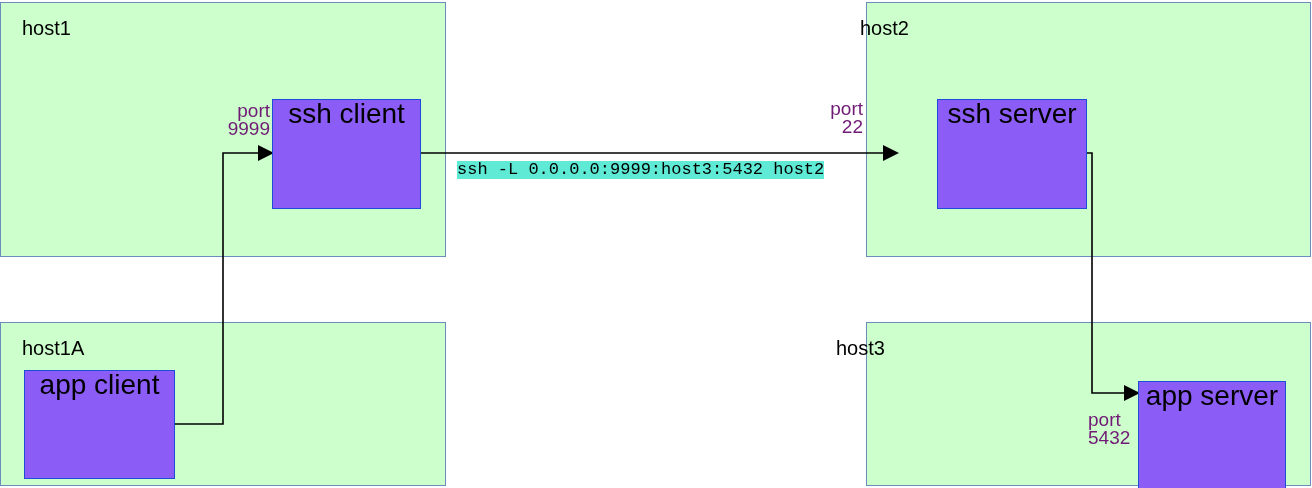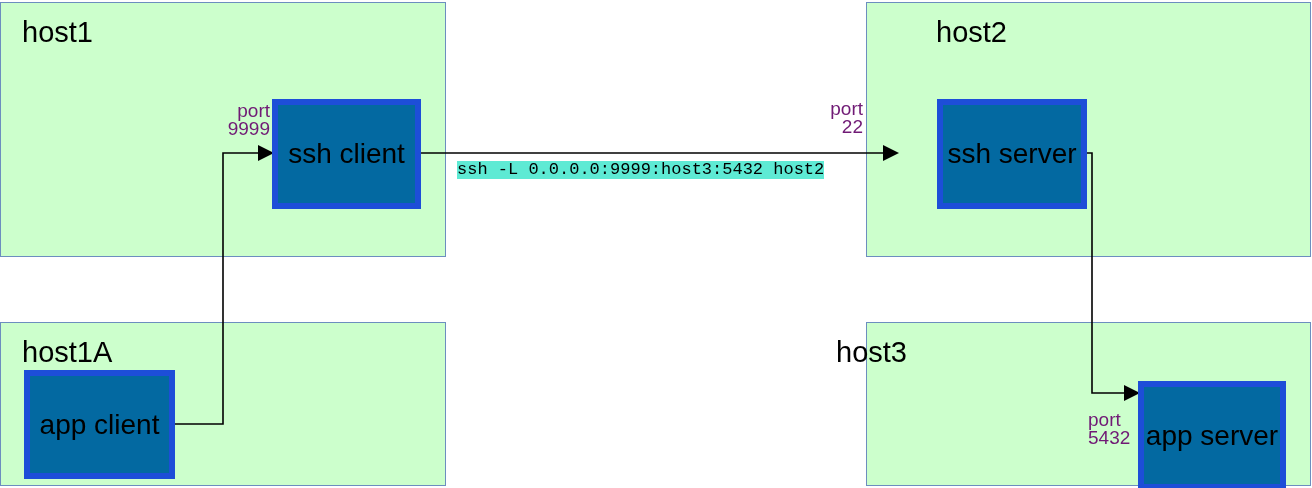--- a/index.html
+++ b/index.html
@@ -17,32 +17,32 @@
   }
   .host-box {
     position: absolute;
     background: #ccffcc;
     border: 1px solid #6c8ebf;
     box-sizing: border-box;
   }
   .host-label {
     position: absolute;
     font-family: "Liberation Sans", sans-serif;
-    font-size: 29px;
+    font-size: 20px;
     color: #000000;
     line-height: 1;
     white-space: nowrap;
   }
   .node-box {
     position: absolute;
-    background: #0369a1;
-    border: 6px solid #1d4ed8;
+    background: #8b5cf6;
+    border: 1px solid #1d4ed8;
     box-sizing: border-box;
     display: flex;
-    align-items: center;
+    align-items: flex-start;
     justify-content: center;
   }
   .node-label {
     font-family: "Liberation Sans", sans-serif;
     font-size: 28px;
     color: #000000;
     line-height: 1;
     white-space: nowrap;
   }
   .port-label {
@@ -93,21 +93,21 @@
   <div class="host-box" style="left:0px; top:2px; width:446px; height:255px;"></div>
 
   <div class="host-box" style="left:866px; top:2px; width:445px; height:255px;"></div>
 
   <div class="host-box" style="left:0px; top:322px; width:446px; height:164px;"></div>
 
   <div class="host-box" style="left:866px; top:322px; width:445px; height:164px;"></div>
 
   <div class="host-label" style="left:22px; top:18px;">host1</div>
 
-  <div class="host-label" style="left:936px; top:18px;">host2</div>
+  <div class="host-label" style="left:860px; top:18px;">host2</div>
 
   <div class="host-label" style="left:22px; top:338px;">host1A</div>
 
   <div class="host-label" style="left:836px; top:338px;">host3</div>
 
   <svg class="wires" viewBox="0 0 1312 488">
 
     <path d="M 175 424 L 223 424 L 223 153 L 262 153"></path>
     <polygon points="258,145 274,153 258,161"></polygon>
 

